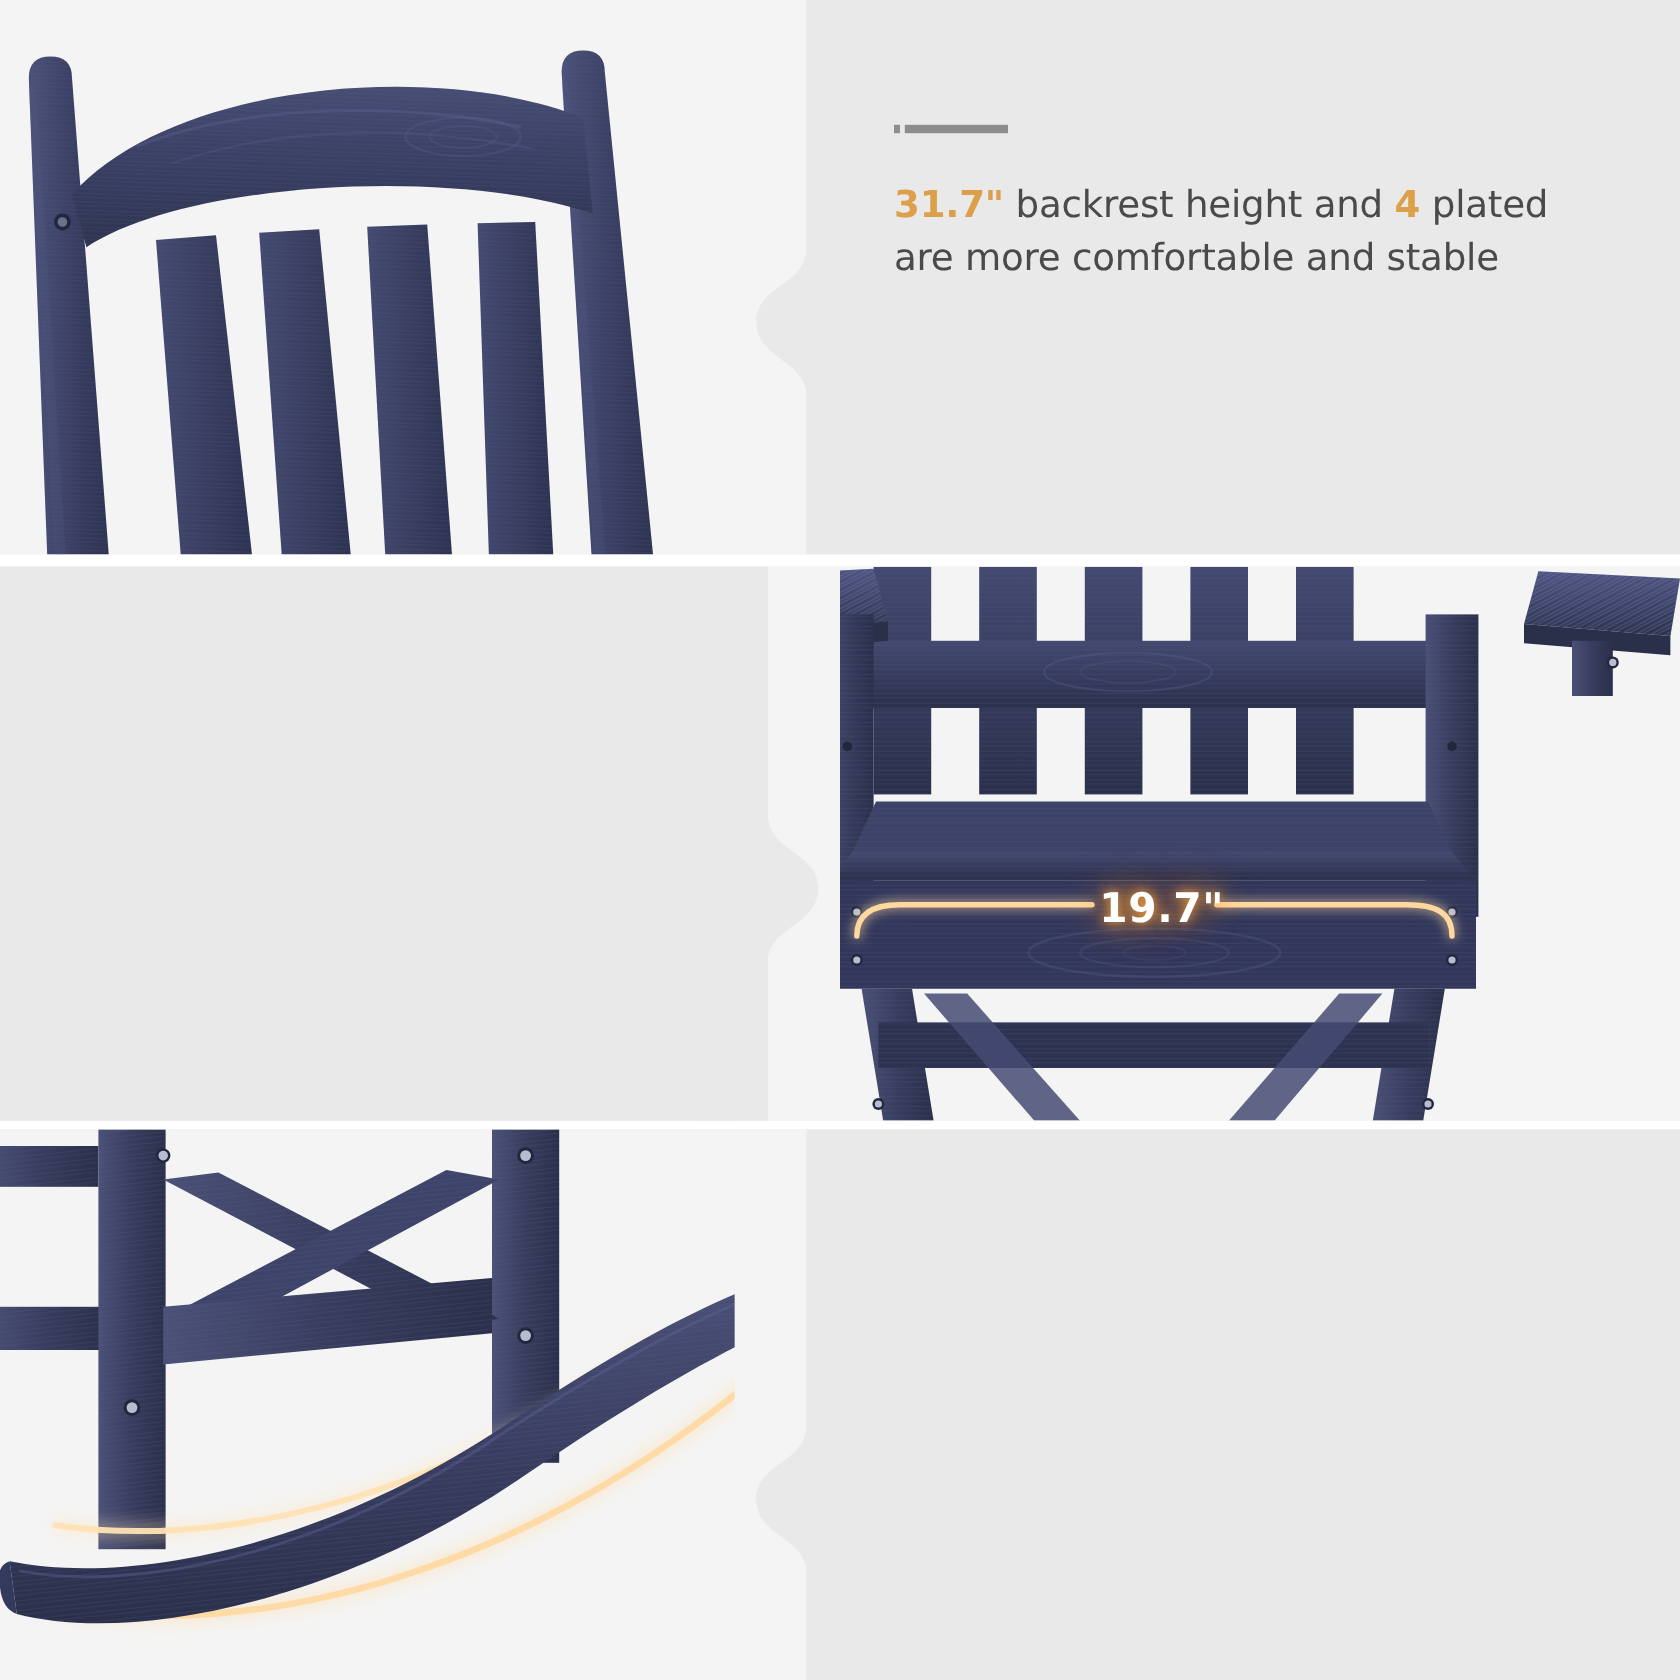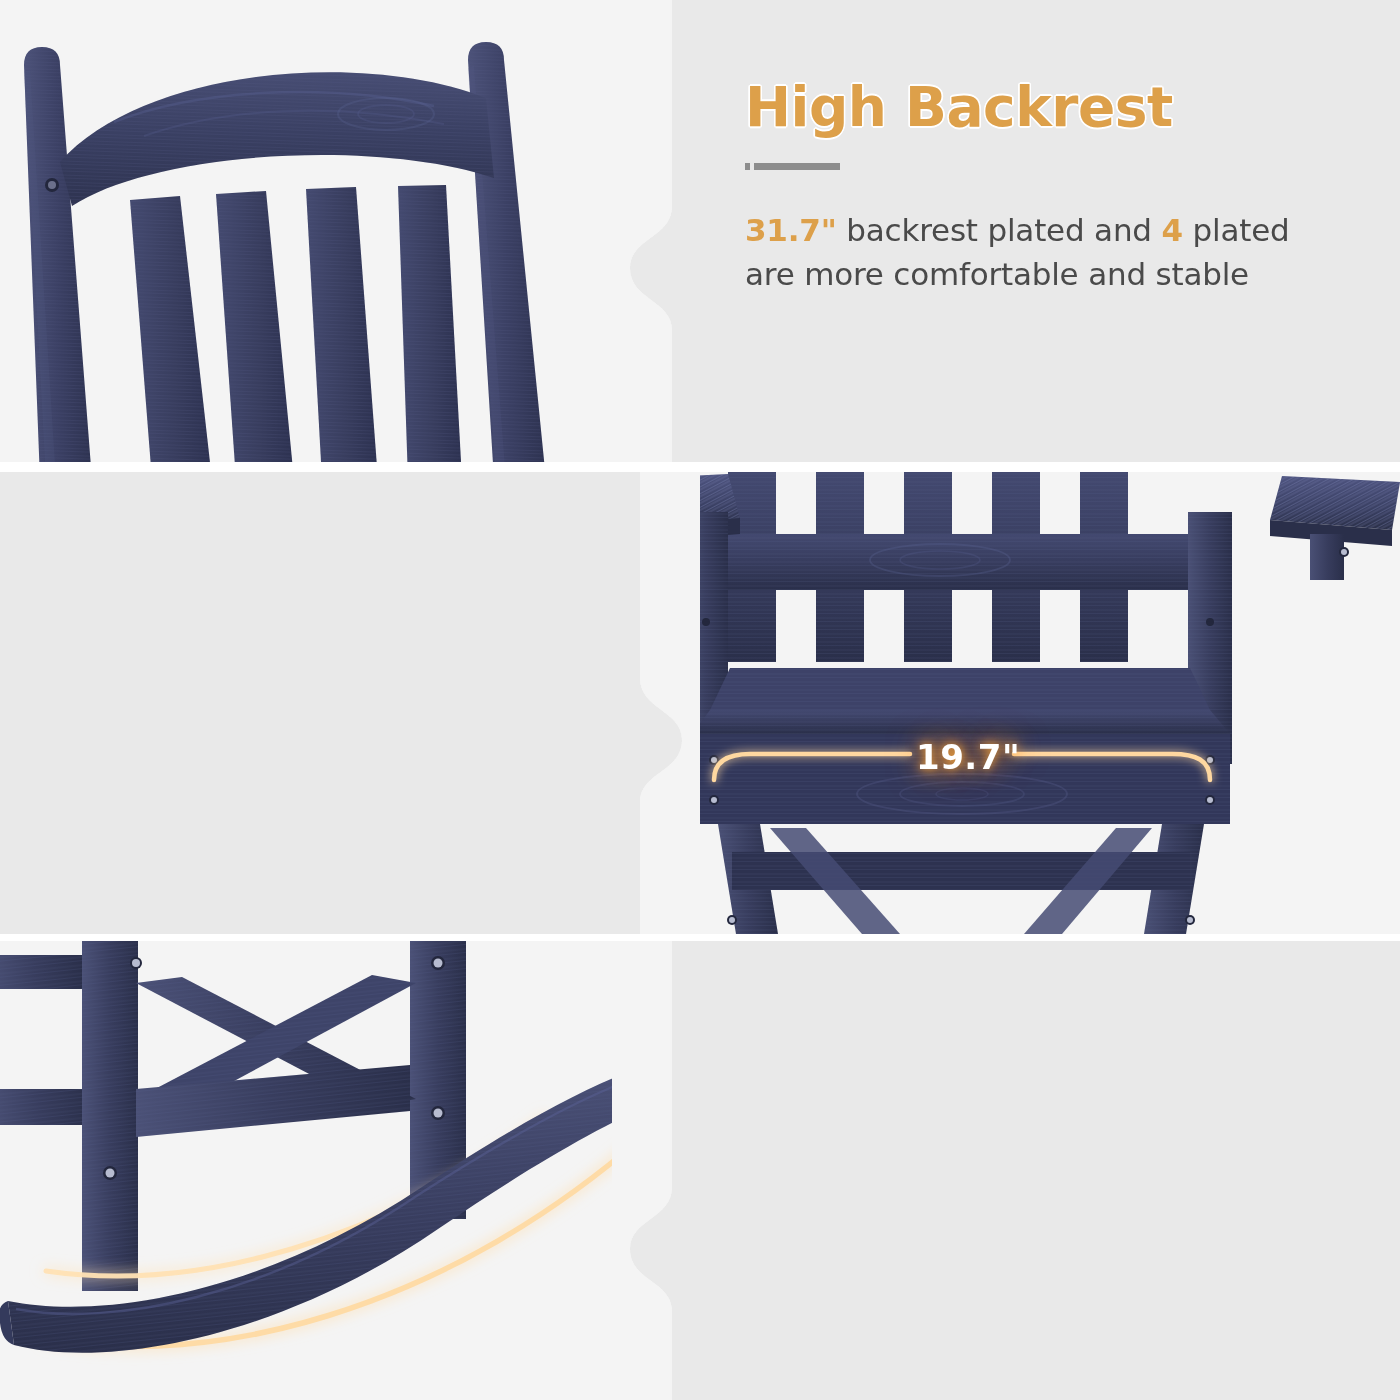--- a/index.html
+++ b/index.html
@@ -192,27 +192,26 @@
                L60 330
                C 60 300, 18 300, 18 268
                C 18 238, 60 238, 60 206 Z" fill="#e9e9e9"></path>
       <path d="M60 0 L0 0 L0 462 L60 462
                L60 330
                C 60 300, 18 300, 18 268
                C 18 238, 60 238, 60 206 Z" fill="#f4f4f4"></path>
     </svg>
 
     <div class="copy" id="copy-1">
-      <div class="heading">High Backrest</div>
       <div class="rule">
         <span class="tick"></span>
         <span class="bar"></span>
       </div>
       <div class="body-text">
-        <span class="hl">31.7"</span><span> backrest plated and </span><span class="hl">4</span><span> plated are more comfortable and stable</span>
+        <span class="hl">31.7"</span><span> backrest height and </span><span class="hl">4</span><span> plated are more comfortable and stable</span>
       </div>
     </div>
   </div>
 
   <div class="row" id="row-2">
 
     <div class="text-pane left"></div>
 
     <div class="image-pane right">
       <svg class="chair-svg" id="chair-seat" width="790" height="462" viewBox="0 0 790 462">

